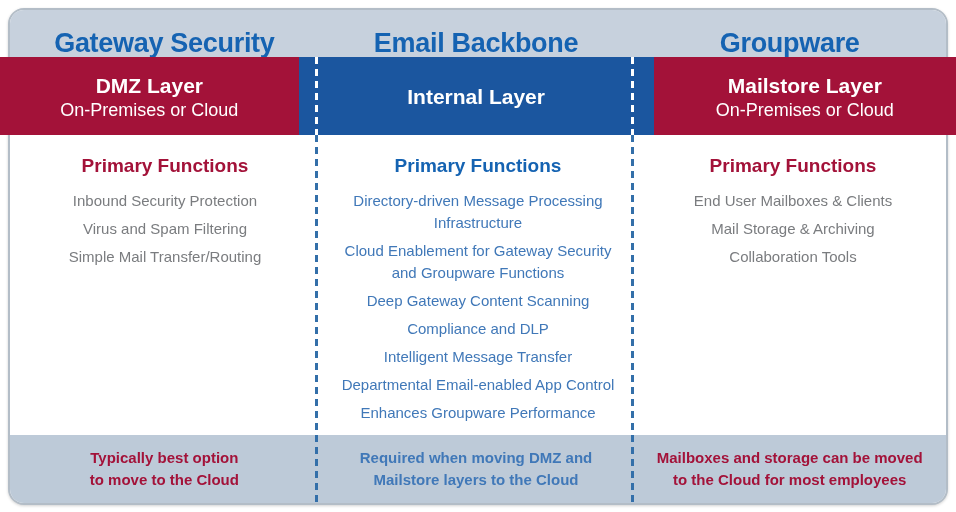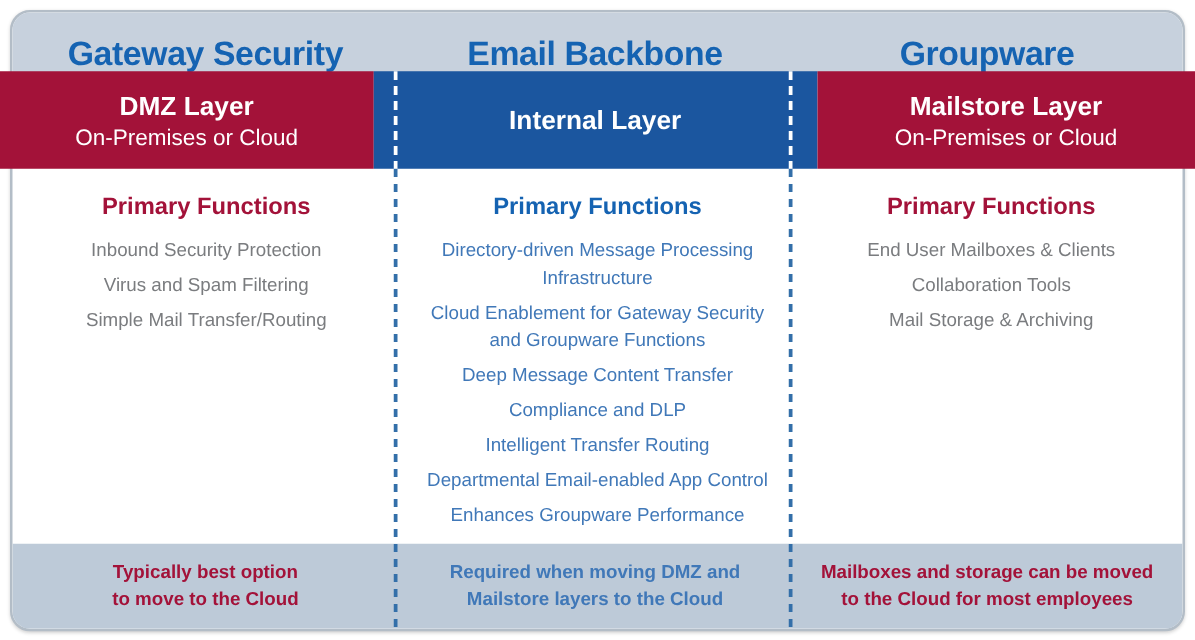--- a/index.html
+++ b/index.html
@@ -116,31 +116,31 @@
         <div class="fn-item fn-gray">Inbound Security Protection</div>
         <div class="fn-item fn-gray">Virus and Spam Filtering</div>
         <div class="fn-item fn-gray">Simple Mail Transfer/Routing</div>
       </div>
       <div class="content-col c2">
         <div class="functions-heading heading-blue">Primary Functions</div>
         <div class="fn-item fn-blue">Directory-driven Message Processing
 Infrastructure</div>
         <div class="fn-item fn-blue">Cloud Enablement for Gateway Security
 and Groupware Functions</div>
-        <div class="fn-item fn-blue">Deep Message Content Transfer</div>
+        <div class="fn-item fn-blue">Deep Gateway Content Scanning</div>
         <div class="fn-item fn-blue">Compliance and DLP</div>
-        <div class="fn-item fn-blue">Intelligent Transfer Routing</div>
+        <div class="fn-item fn-blue">Intelligent Message Transfer</div>
         <div class="fn-item fn-blue">Departmental Email-enabled App Control</div>
         <div class="fn-item fn-blue">Enhances Groupware Performance</div>
       </div>
       <div class="content-col c3">
         <div class="functions-heading heading-crimson">Primary Functions</div>
         <div class="fn-item fn-gray">End User Mailboxes &amp; Clients</div>
+        <div class="fn-item fn-gray">Mail Storage &amp; Archiving</div>
         <div class="fn-item fn-gray">Collaboration Tools</div>
-        <div class="fn-item fn-gray">Mail Storage &amp; Archiving</div>
       </div>
     </div>
 
     <div class="footer-band">
       <div class="footer-cell c1">
         <div class="footer-note note-crimson">Typically best option
 to move to the Cloud</div>
       </div>
       <div class="footer-cell c2">
         <div class="footer-note note-blue">Required when moving DMZ and

